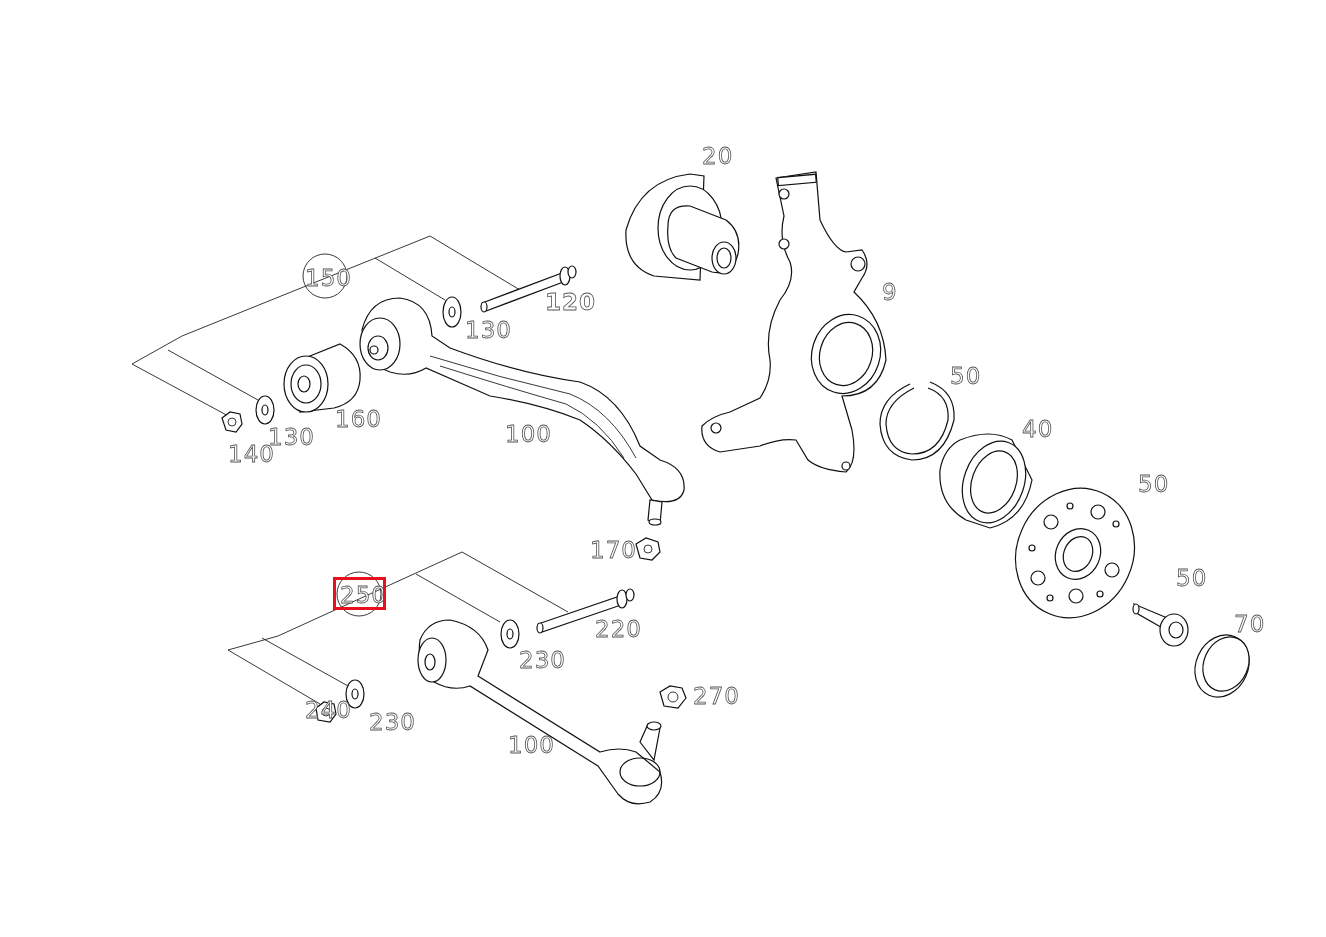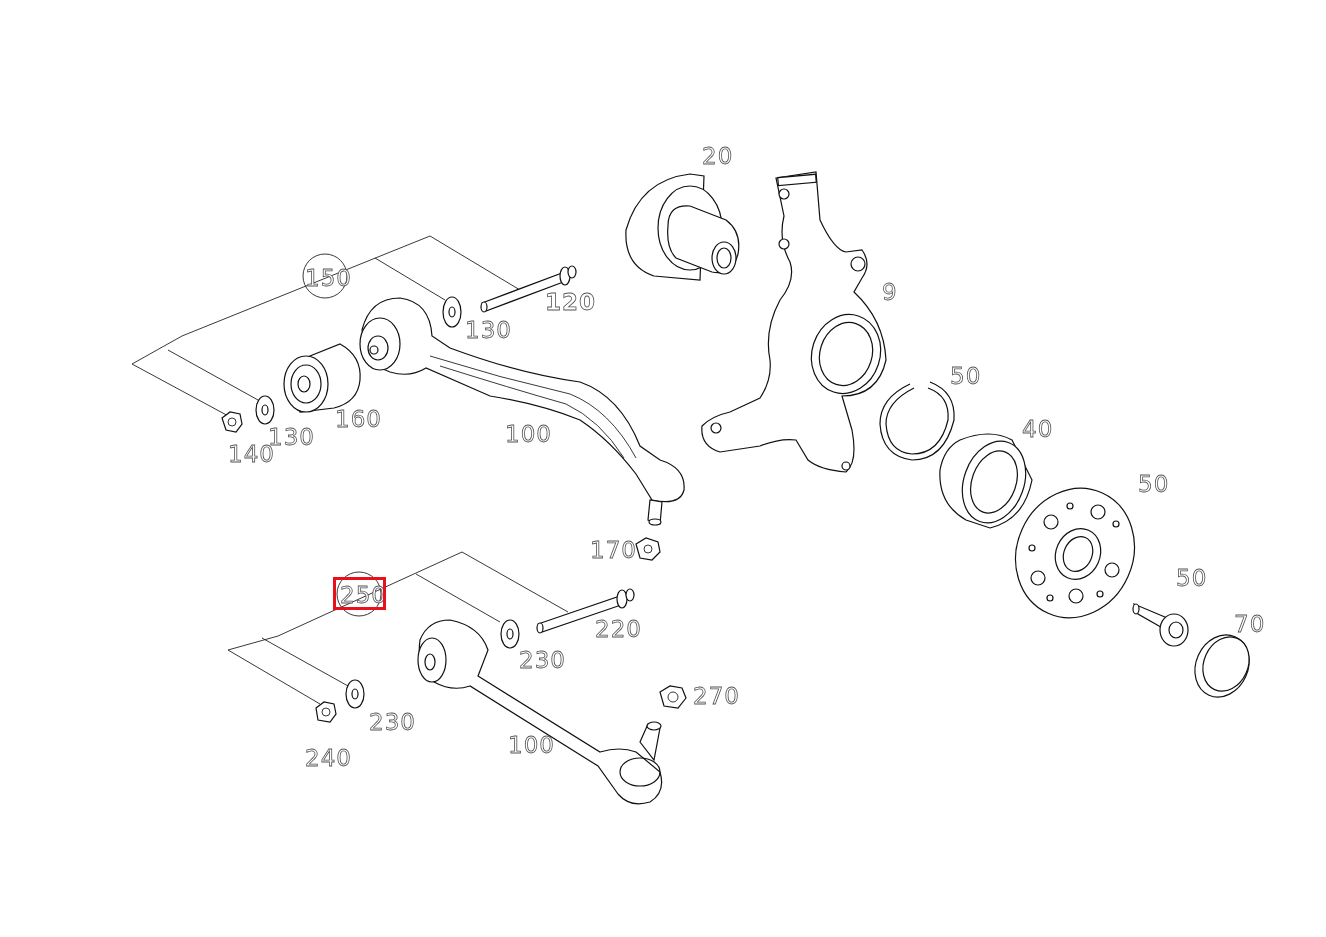--- a/index.html
+++ b/index.html
@@ -204,17 +204,17 @@
 <span class="part-label" style="left:545px;top:291px;font-weight:bold;">120</span>
 <span class="part-label" style="left:465px;top:319px;">130</span>
 <span class="part-label" style="left:268px;top:426px;">130</span>
 <span class="part-label" style="left:217px;top:443px;margin-left:11px;">140</span>
 <span class="part-label" style="left:305px;top:267px;">150</span>
 <span class="part-label" style="left:590px;top:539px;">170</span>
 <span class="part-label" style="left:508px;top:734px;">100</span>
 <span class="part-label" style="left:595px;top:618px;">220</span>
 <span class="part-label" style="left:519px;top:649px;">230</span>
 <span class="part-label" style="left:369px;top:711px;">230</span>
-<span class="part-label" style="left:305px;top:747px;">240</span>
+<span class="part-label" style="left:305px;top:699px;">240</span>
 <span class="part-label" style="left:340px;top:584px;">250</span>
 <span class="part-label" style="left:693px;top:685px;">270</span>
 
 <div class="highlight-box" style="left: 333px; top: 577px; width: 53px; height: 33px; border-color: rgb(232, 16, 26);"></div>
 
 </body></html>

